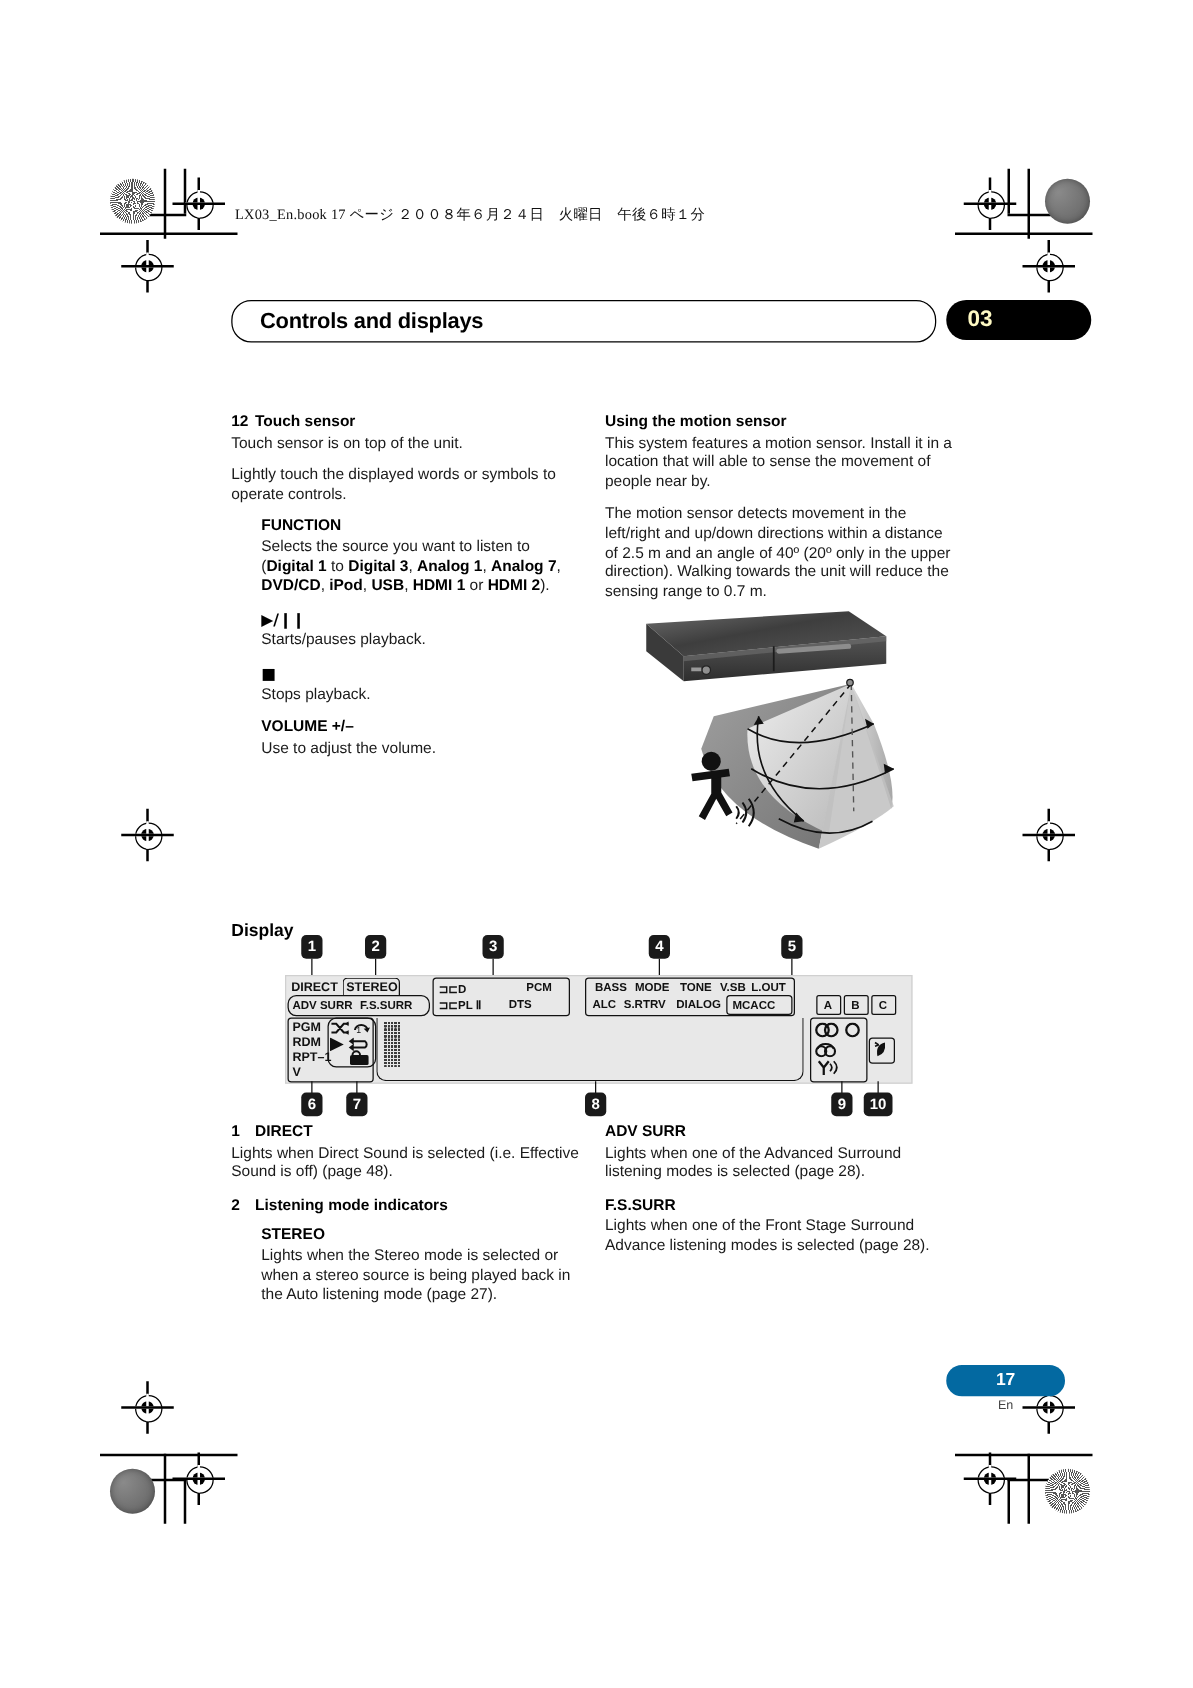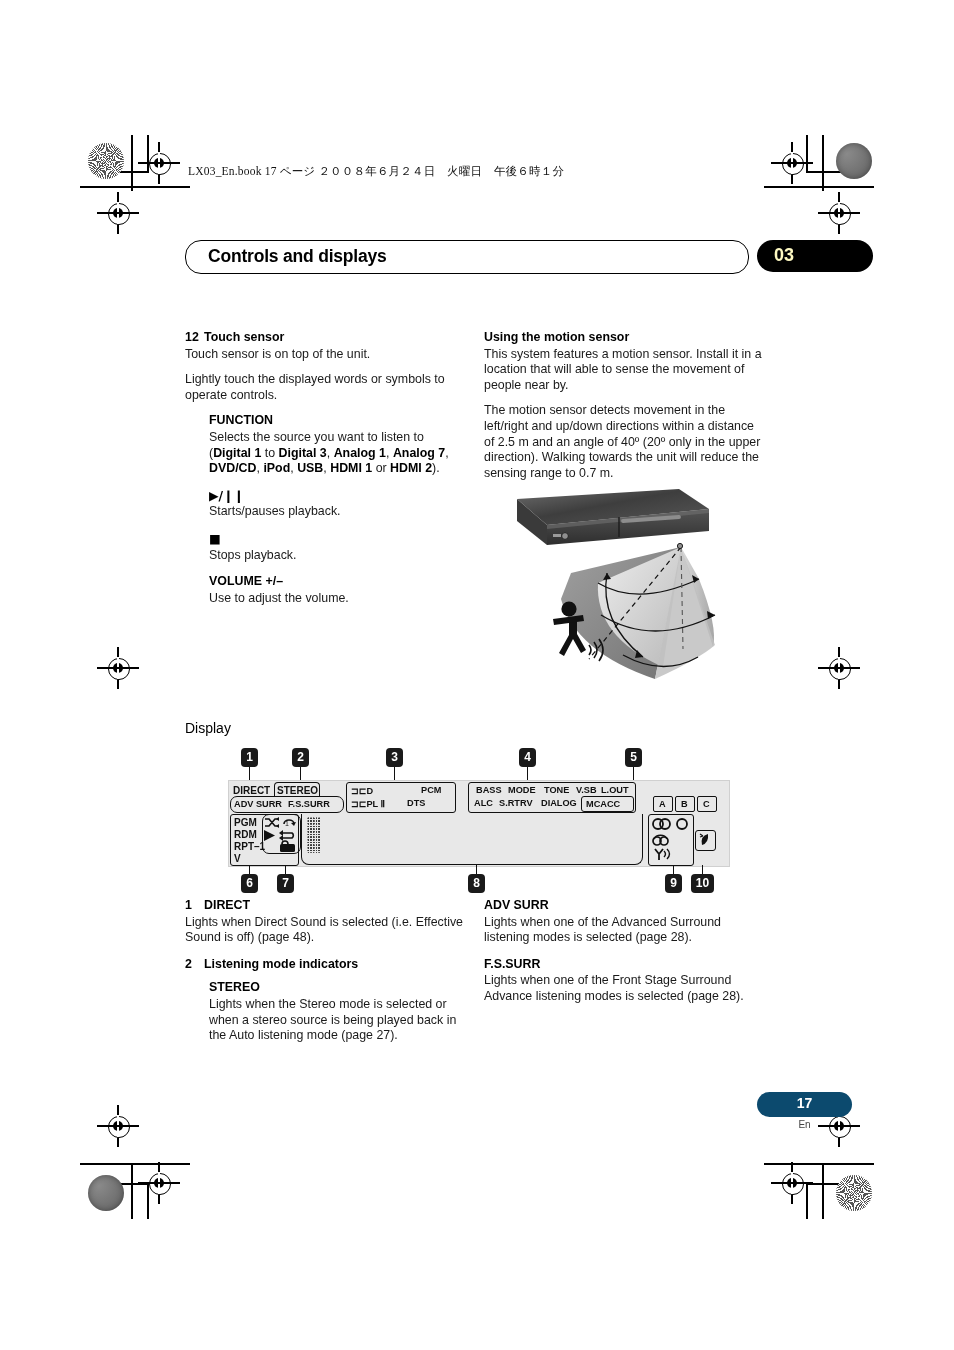--- a/index.html
+++ b/index.html
@@ -48,21 +48,21 @@
   .col p{margin:0 0 10px 0;}
   .col .sub{font-weight:bold;color:#000;margin:0 0 1px 0;}
   .col .numhead{font-weight:bold;color:#000;margin:0 0 1px 0;}
   .col .numhead .n{display:inline-block;width:19px;}
   .indent{margin-left:24px;}
   .blk{margin-bottom:11px;}
   b{color:#000;}
   .glyph{font-family:"DejaVu Sans", sans-serif;font-weight:bold;font-size:12.5px;}
 
   
-  .sec-head{position:absolute;left:185px;top:720px;font-size:14px;font-weight:normal;}
+  .sec-head{position:absolute;left:185px;top:736px;font-size:14px;font-weight:bold;}
 
   
   .illus{position:absolute;left:503px;top:487px;width:232px;height:200px;}
 
   
   .disp-wrap{position:absolute;left:228px;top:748px;width:500px;height:145px;}
   .panel{position:absolute;left:0;top:32px;width:500px;height:85px;background:#e8e8e8;
     border:1px solid #d0d0d0;}
 
   .ind{position:absolute;font-weight:bold;font-size:9.2px;color:#111;white-space:nowrap;}
@@ -73,21 +73,21 @@
   .dotchar{position:absolute;width:13px;height:36px;
     background-image:radial-gradient(#3a3a3a 42%, transparent 44%);
     background-size:2.7px 2.7px;background-position:0 0;}
 
   .callout{position:absolute;width:17px;height:19px;background:#1a1a1a;border-radius:4px;
     color:#fff;font-size:12px;font-weight:bold;text-align:center;line-height:19px;}
   .callout.w{width:23px;}
   .leader{position:absolute;background:#111;width:1.4px;}
 
   
-  .pagenum{position:absolute;left:757px;top:1092px;width:95px;height:25px;background:#0c4a6e;border-radius:13px;}
+  .pagenum{position:absolute;left:757px;top:1092px;width:95px;height:25px;background:#0369a1;border-radius:13px;}
   .pagenum span{position:absolute;width:100%;text-align:center;top:3px;color:#fff;font-size:14px;font-weight:bold;}
   .pagelang{position:absolute;left:757px;top:1119px;width:95px;text-align:center;font-size:10px;color:#444;}
 </style>
 </head>
 <body>
 
 <div class="page">
 
   <div class="cropline" style="left:80px;top:186px;width:110px;height:1.5px;"></div>
   <div class="cropline" style="left:131px;top:135px;width:1.5px;height:56px;"></div>

